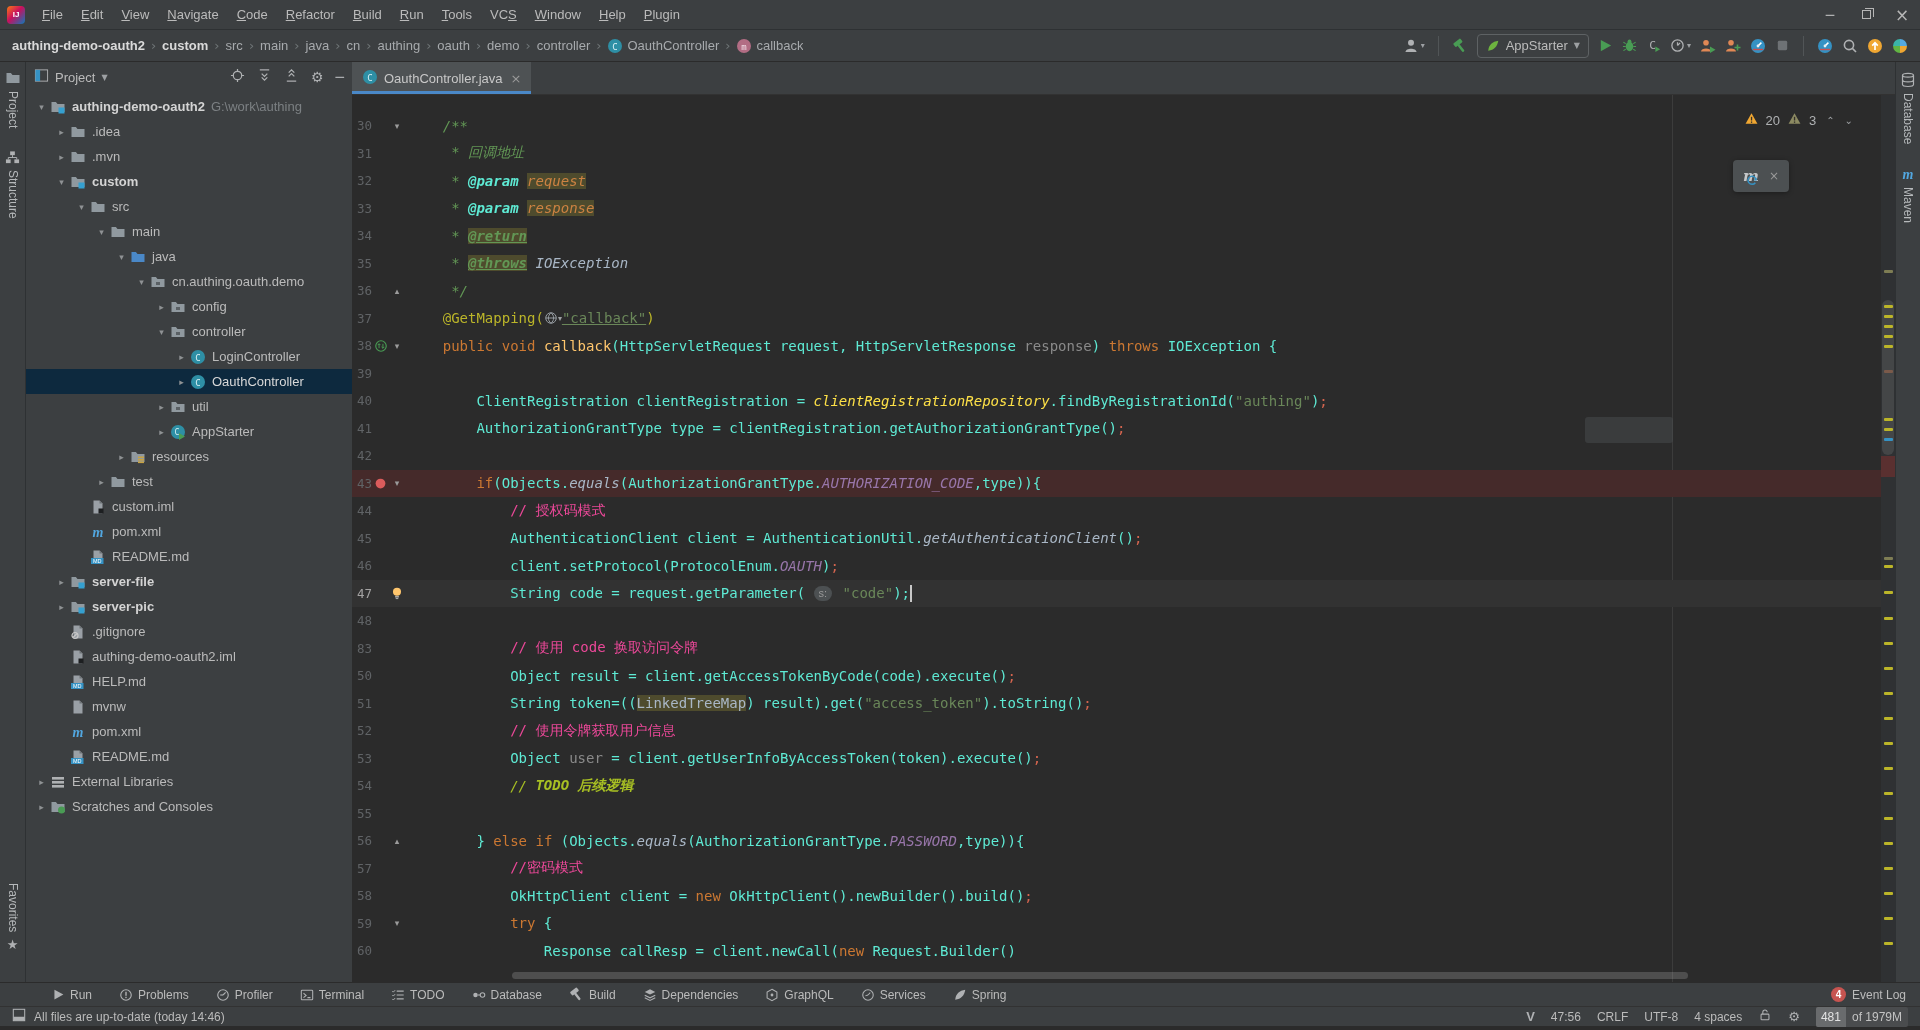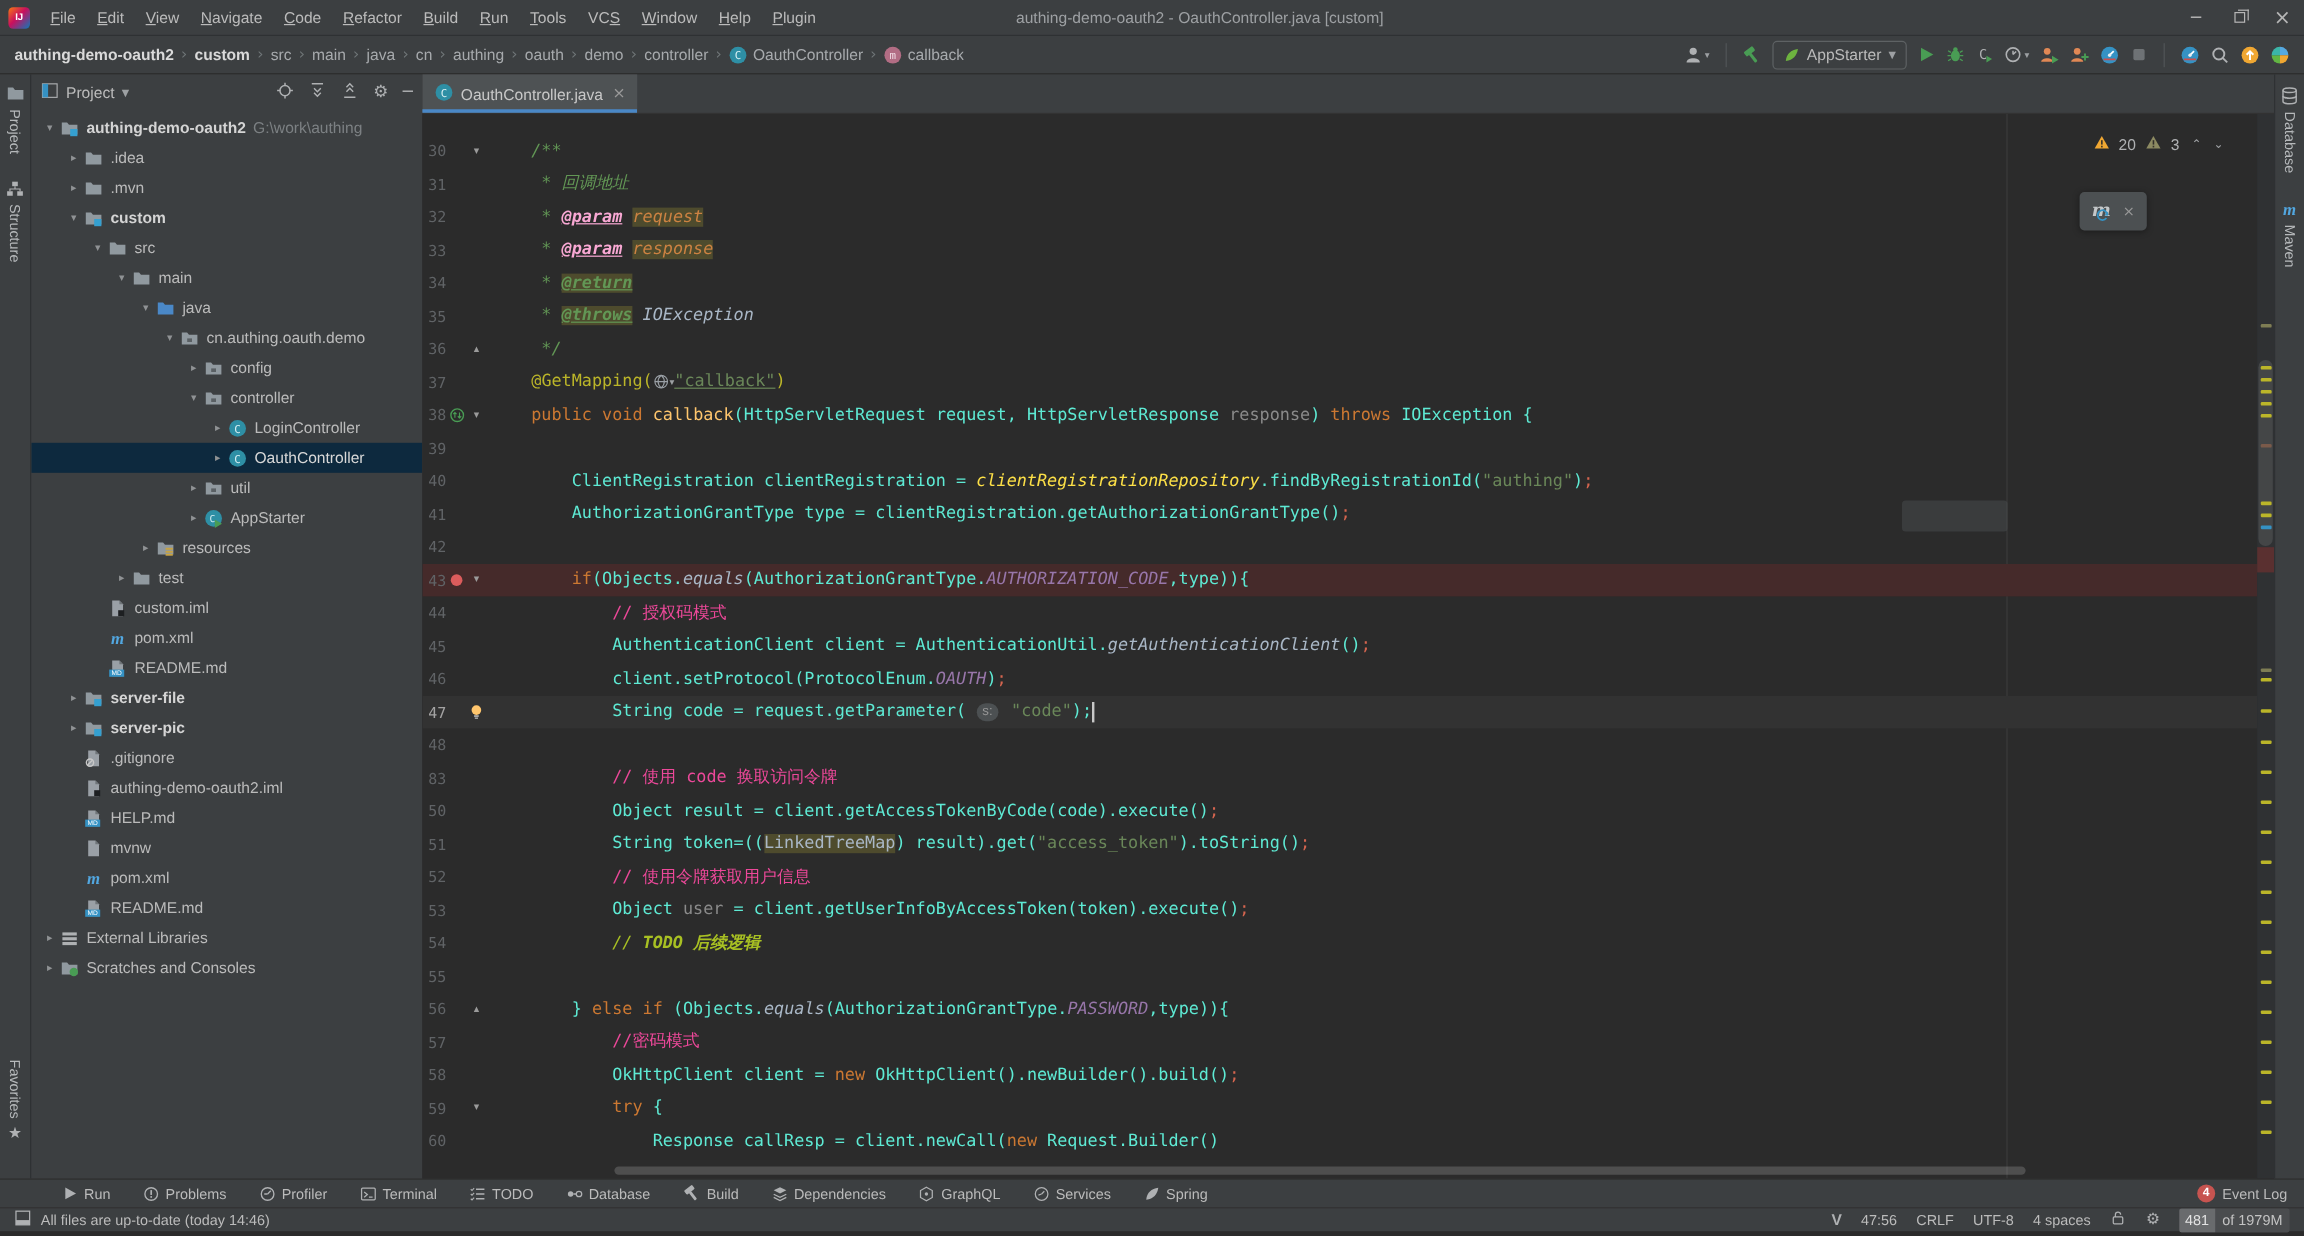--- a/index.html
+++ b/index.html
@@ -69,21 +69,21 @@
   .ln{width:20px;text-align:right;color:#606366;font-size:12.5px;font-family:"DejaVu Sans Mono",monospace;flex:0 0 auto;}
   .cl.bg-cur .ln{color:#a4a3a3;}
   .gi{width:17px;flex:0 0 auto;display:flex;justify-content:center;align-items:center;}
   .gf{width:16px;flex:0 0 auto;display:flex;justify-content:center;align-items:center;color:#9b9b9b;font-size:9px;font-family:"DejaVu Sans",sans-serif;}
   .ct{margin-left:4px;white-space:pre;font-family:"DejaVu Sans Mono",monospace;font-size:14px;color:#a9b7c6;display:flex;align-items:center;}
   .ct span{white-space:pre;}
   .tk-w{color:#5eead4}.tk-k{color:#cc7832}.tk-s{color:#6a8759}
   .tk-su{color:#6a8759;text-decoration:underline;}
   .tk-c{color:#ec4899}
   .tk-jd{color:#629755;font-style:italic}
-  .tk-jdt{color:#f9a8d4;font-style:italic;font-weight:bold;text-decoration:underline;}
+  .tk-jdt{color:#5eead4;font-style:italic;font-weight:bold;}
   .tk-jdth{color:#629755;font-style:italic;font-weight:bold;text-decoration:underline;background:#4e4b2d;}
   .tk-pv{color:#cc8242;font-style:italic;background:#4e4b2d;}
   .tk-wi{color:#a9b7c6;font-style:italic}
   .tk-ann{color:#bbb529}
   .tk-fld{color:#fde047;font-style:italic}
   .tk-cst{color:#9876aa;font-style:italic}
   .tk-mth{color:#ffc66d}
   .tk-itl{color:#a9b7c6;font-style:italic}
   .tk-dim{color:#8a8a8a}
   .tk-todo{color:#a8c023;font-style:italic}
@@ -132,21 +132,20 @@
         <span class="menu-item"><u>C</u>ode</span>
         <span class="menu-item"><u>R</u>efactor</span>
         <span class="menu-item"><u>B</u>uild</span>
         <span class="menu-item"><u>R</u>un</span>
         <span class="menu-item"><u>T</u>ools</span>
         <span class="menu-item">VC<u>S</u></span>
         <span class="menu-item"><u>W</u>indow</span>
         <span class="menu-item"><u>H</u>elp</span>
         <span class="menu-item"><u>P</u>lugin</span>
       </div>
-    <div class="wintitle">authing-demo-oauth2 - OauthController.java [custom]</div>
     <div class="wincontrols">
       <div class="winbtn">
           <span class="g">─</span>
         </div>
       <div class="winbtn">
           <span class="winmax"></span>
         </div>
       <div class="winbtn" style="font-size:17px">
           <span class="g">×</span>
         </div>

